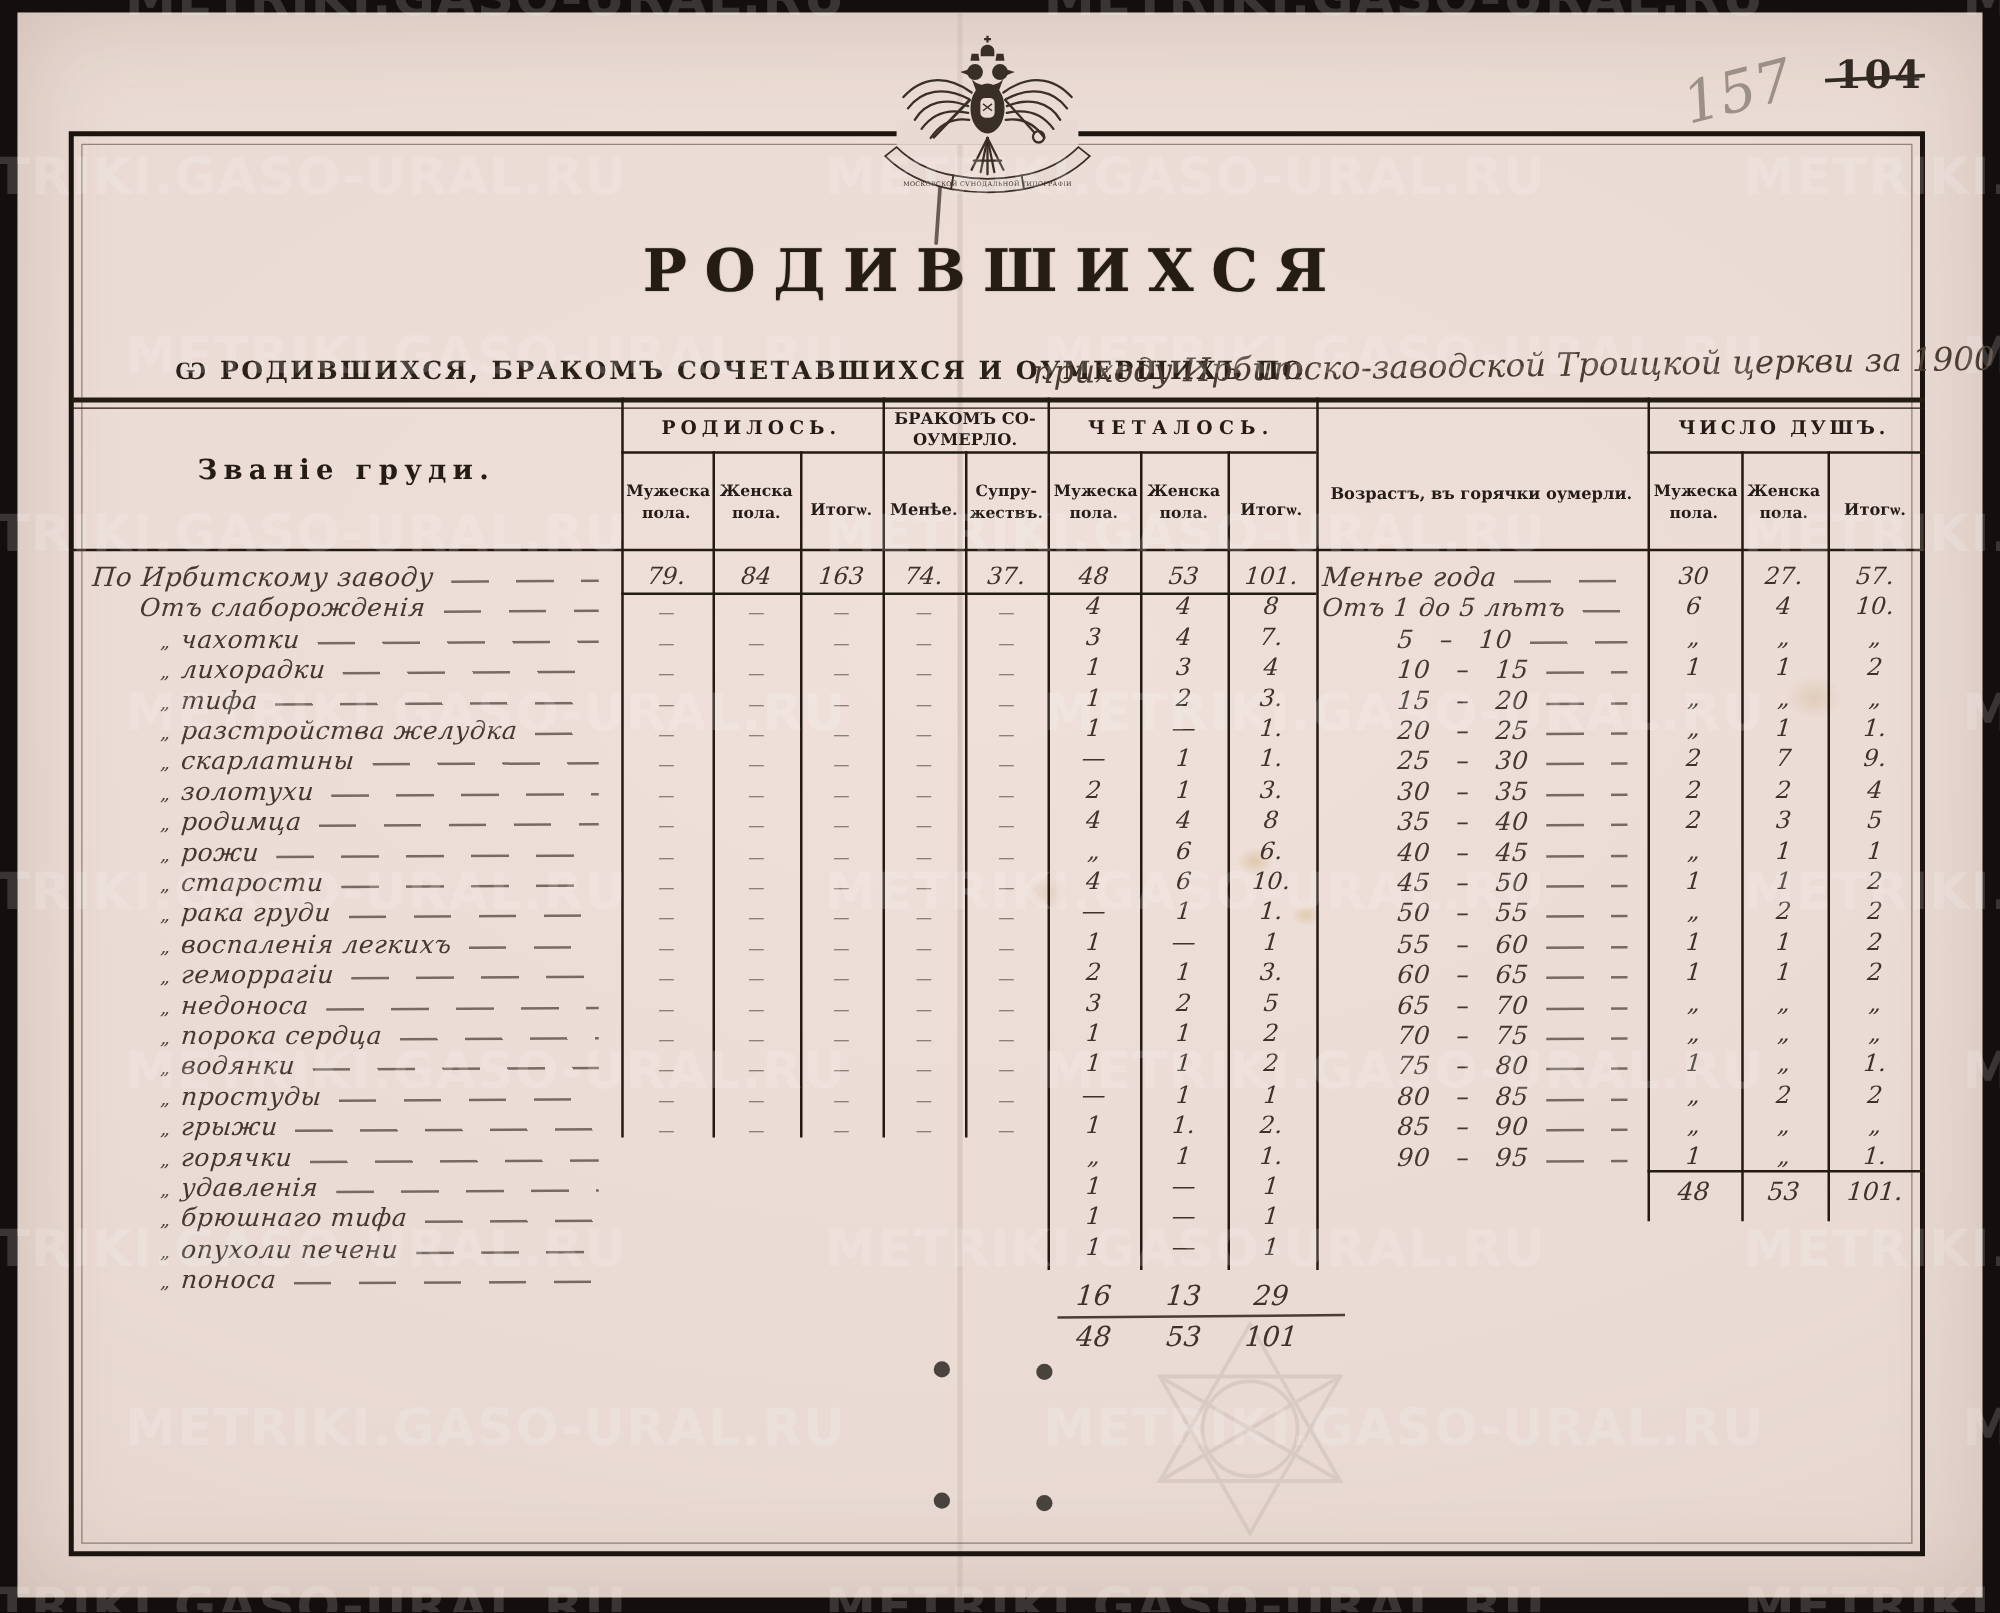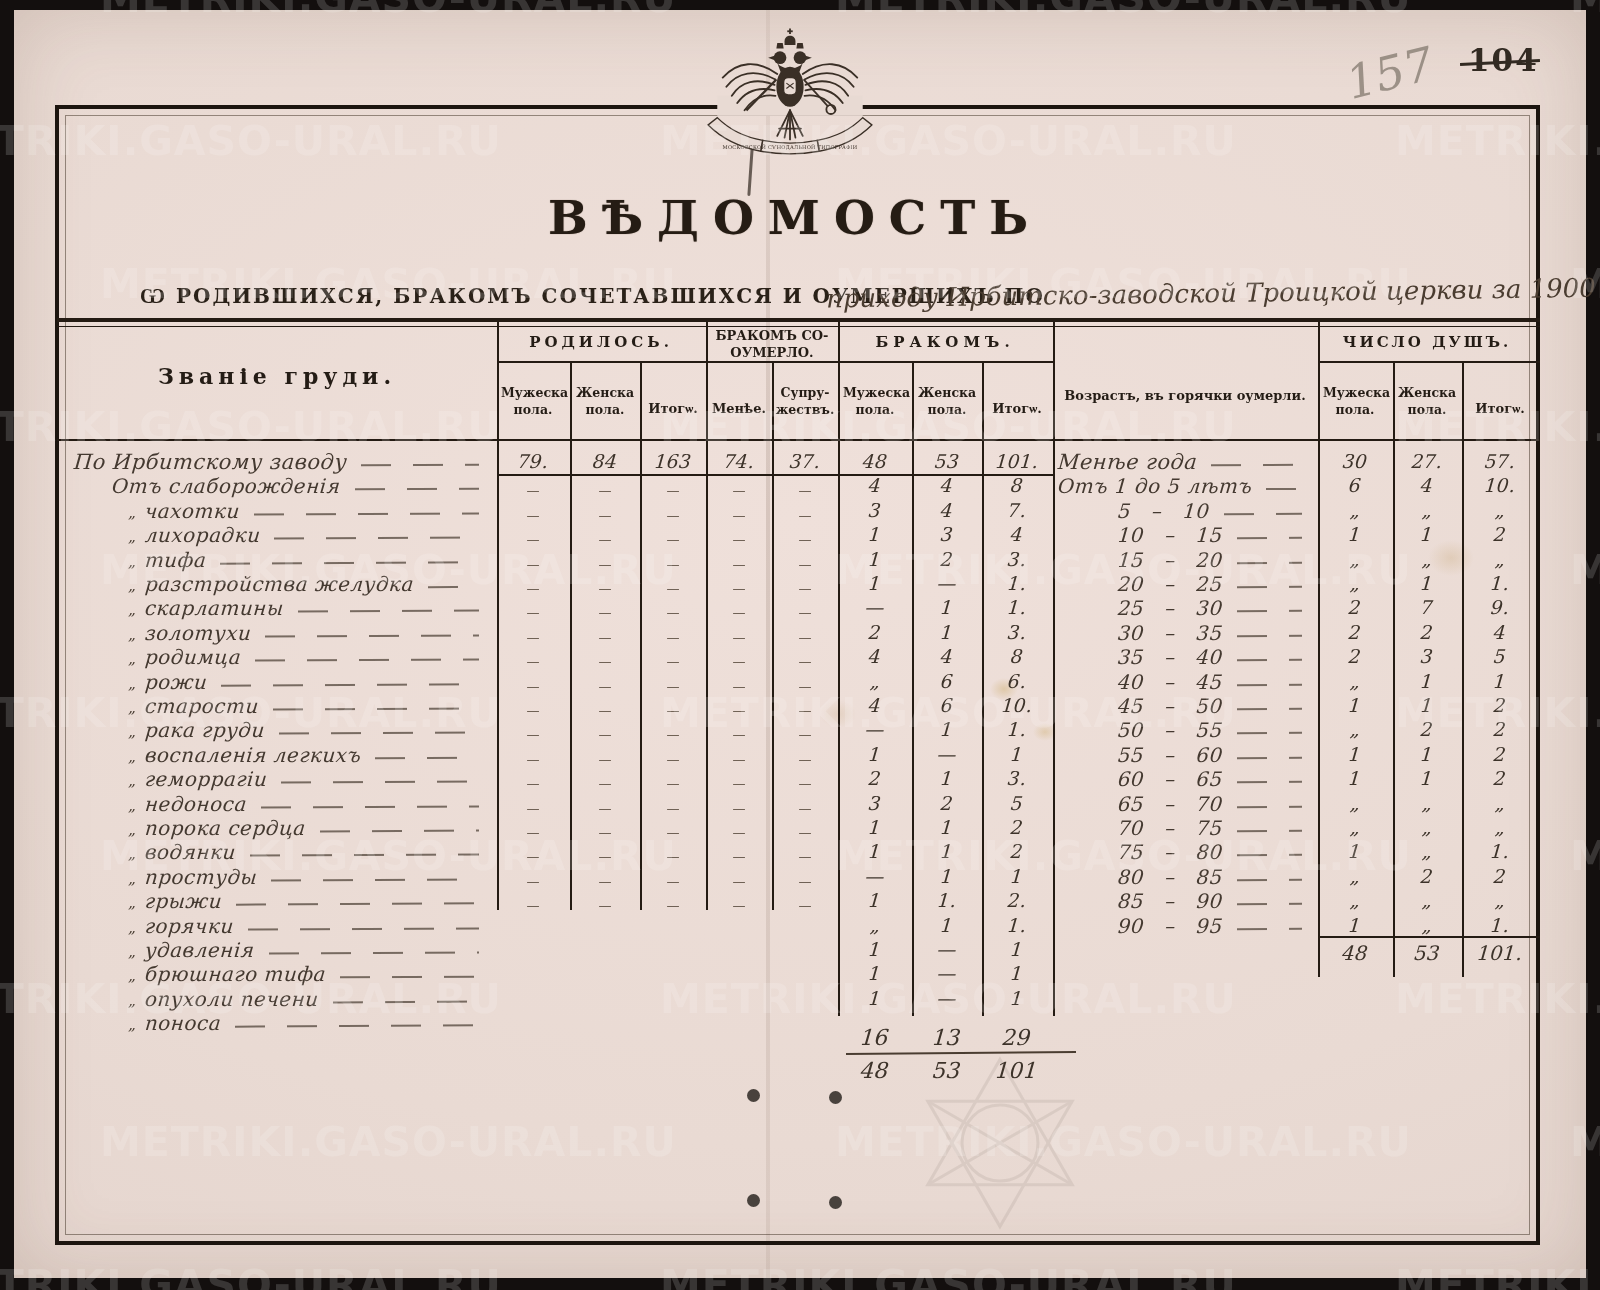--- a/index.html
+++ b/index.html
@@ -112,28 +112,28 @@
     <line x1="125" y1="58" x2="152" y2="88" stroke="#3a2f26" stroke-width="2"></line>
     <circle cx="155" cy="91" r="5" fill="none" stroke="#3a2f26" stroke-width="2"></circle>
     <g fill="#e8dad3" stroke="#3a2f26" stroke-width="1.5">
       <path d="M20,108 C34,122 52,132 78,137 L80,125 C58,121 42,112 30,100 Z"></path>
       <path d="M200,108 C186,122 168,132 142,137 L140,125 C162,121 178,112 190,100 Z"></path>
       <path d="M78,137 C100,141 120,141 142,137 L140,125 C120,129 100,129 80,125 Z"></path>
     </g>
     <text x="110" y="134" text-anchor="middle" font-size="5.5" fill="#3a2f26" letter-spacing="0.3">МОСКОВСКОЙ СѴНОДАЛЬНОЙ ТИПОГРАФІИ</text>
   </svg>
 
-  <div class="title">ВѢДОМОСТЬ</div>
+  <div class="title">РОДИВШИХСЯ</div>
   <div class="sub-printed">Ѡ РОДИВШИХСЯ, БРАКОМЪ СОЧЕТАВШИХСЯ И ОУМЕРШИХЪ ПО</div>
   <div class="sub-hw">приходу Ирбитско-заводской Троицкой церкви за 1900 г.</div>
 
   <div class="ph" style="left:277px;top:368px;font-size:22px;letter-spacing:5px;">Званіе груди.</div>
   <div class="ph" style="left:601px;top:334px;font-size:15px;letter-spacing:4px;text-align:center;">РОДИЛОСЬ.</div>
   <div class="ph" style="left:772px;top:327px;width:124px;font-size:13px;">БРАКОМЪ СО- ОУМЕРЛО.</div>
-  <div class="ph" style="left:945px;top:334px;font-size:15px;letter-spacing:5px;">БРАКОМЪ.</div>
+  <div class="ph" style="left:945px;top:334px;font-size:15px;letter-spacing:5px;">ЧЕТАЛОСЬ.</div>
   <div class="ph" style="left:1185px;top:387px;font-size:13px;">Возрастъ, въ горячки оумерли.</div>
   <div class="ph" style="left:1427px;top:334px;font-size:15px;letter-spacing:3px;">ЧИСЛО ДУШЪ.</div>
 
   <div class="ph" style="left:533px;top:384px;width:64px;font-size:12.5px;">Мужеска пола.</div>
   <div class="ph" style="left:605px;top:384px;width:64px;font-size:12.5px;">Женска пола.</div>
   <div class="ph" style="left:673px;top:400px;font-size:13px;">Итогѡ.</div>
   <div class="ph" style="left:739px;top:400px;font-size:13px;">Менѣе.</div>
   <div class="ph" style="left:805px;top:384px;width:64px;font-size:12.5px;">Супру- жествъ.</div>
   <div class="ph" style="left:875px;top:384px;width:64px;font-size:12.5px;">Мужеска пола.</div>
   <div class="ph" style="left:947px;top:384px;width:64px;font-size:12.5px;">Женска пола.</div>

